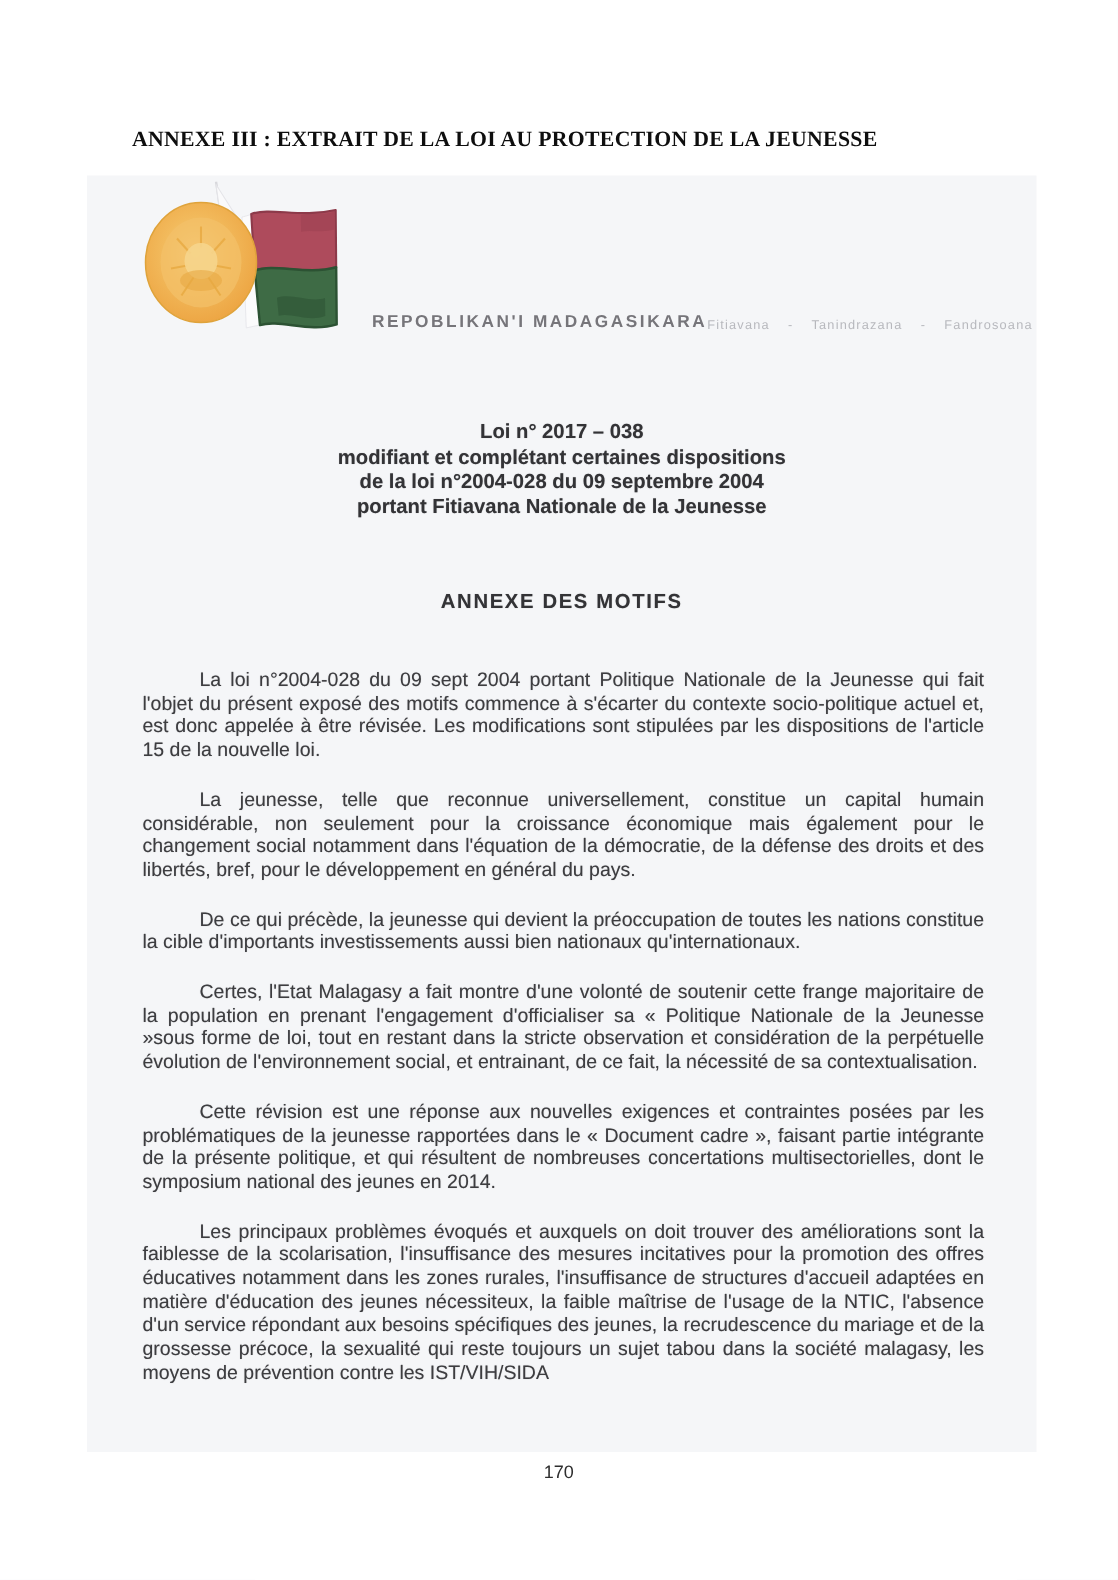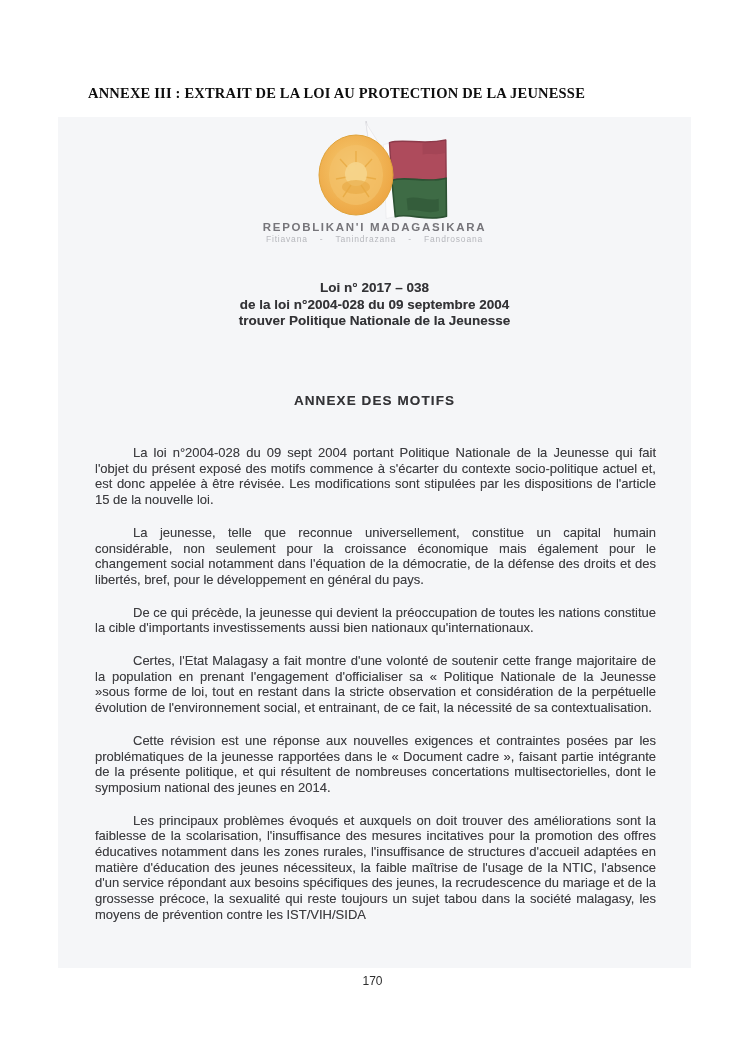--- a/index.html
+++ b/index.html
@@ -19,21 +19,21 @@
   }
   
   .scan{
     position:absolute;left:58px;top:117px;width:633px;height:851px;
     background:#f5f6f8;
     color:#3d3d40;
   }
   .scan-text{text-shadow:0 0 0.6px rgba(70,70,75,0.45);}
   .emblem{
     position:absolute;top:4px;left:0;right:0;
-    display:flex;flex-direction:column;align-items:center;
+    display:flex;flex-direction:row;align-items:flex-end;
   }
   .emblem svg{display:block;}
   .country-name{
     margin-top:0px;
     font-size:11.5px;font-weight:bold;color:#76757a;
     letter-spacing:1.7px;white-space:nowrap;
   }
   .motto{
     margin-top:1px;
     font-size:8.5px;color:#b7b8bd;
@@ -113,22 +113,23 @@
           <ellipse cx="76" cy="66" rx="14" ry="7" fill="#e8a843" opacity="0.6"></ellipse>
         </g>
       </svg>
       <div class="country-name">REPOBLIKAN'I MADAGASIKARA</div>
       <div class="motto">Fitiavana - Tanindrazana - Fandrosoana</div>
     </div>
 
 
     <div class="law-heading scan-text">
       <div>Loi n° 2017 – 038</div>
+      <div>modifiant et complétant certaines dispositions</div>
       <div>de la loi n°2004-028 du 09 septembre 2004</div>
-      <div>trouver Politique Nationale de la Jeunesse</div>
+      <div>portant Fitiavana Nationale de la Jeunesse</div>
     </div>
 
     <div class="section-title scan-text">ANNEXE DES MOTIFS</div>
 
     <div class="body-text scan-text">
       <p>La loi n°2004-028 du 09 sept 2004 portant Politique Nationale de la Jeunesse qui fait l'objet du présent exposé des motifs commence à s'écarter du contexte socio-politique actuel et, est donc appelée à être révisée. Les modifications sont stipulées par les dispositions de l'article 15 de la nouvelle loi.</p>
       <p>La jeunesse, telle que reconnue universellement, constitue un capital humain considérable, non seulement pour la croissance économique mais également pour le changement social notamment dans l'équation de la démocratie, de la défense des droits et des libertés, bref, pour le développement en général du pays.</p>
       <p>De ce qui précède, la jeunesse qui devient la préoccupation de toutes les nations constitue la cible d'importants investissements aussi bien nationaux qu'internationaux.</p>
       <p>Certes, l'Etat Malagasy a fait montre d'une volonté de soutenir cette frange majoritaire de la population en prenant l'engagement d'officialiser sa « Politique Nationale de la Jeunesse »sous forme de loi, tout en restant dans la stricte observation et considération de la perpétuelle évolution de l'environnement social, et entrainant, de ce fait, la nécessité de sa contextualisation.</p>
       <p>Cette révision est une réponse aux nouvelles exigences et contraintes posées par les problématiques de la jeunesse rapportées dans le « Document cadre », faisant partie intégrante de la présente politique, et qui résultent de nombreuses concertations multisectorielles, dont le symposium national des jeunes en 2014.</p>

